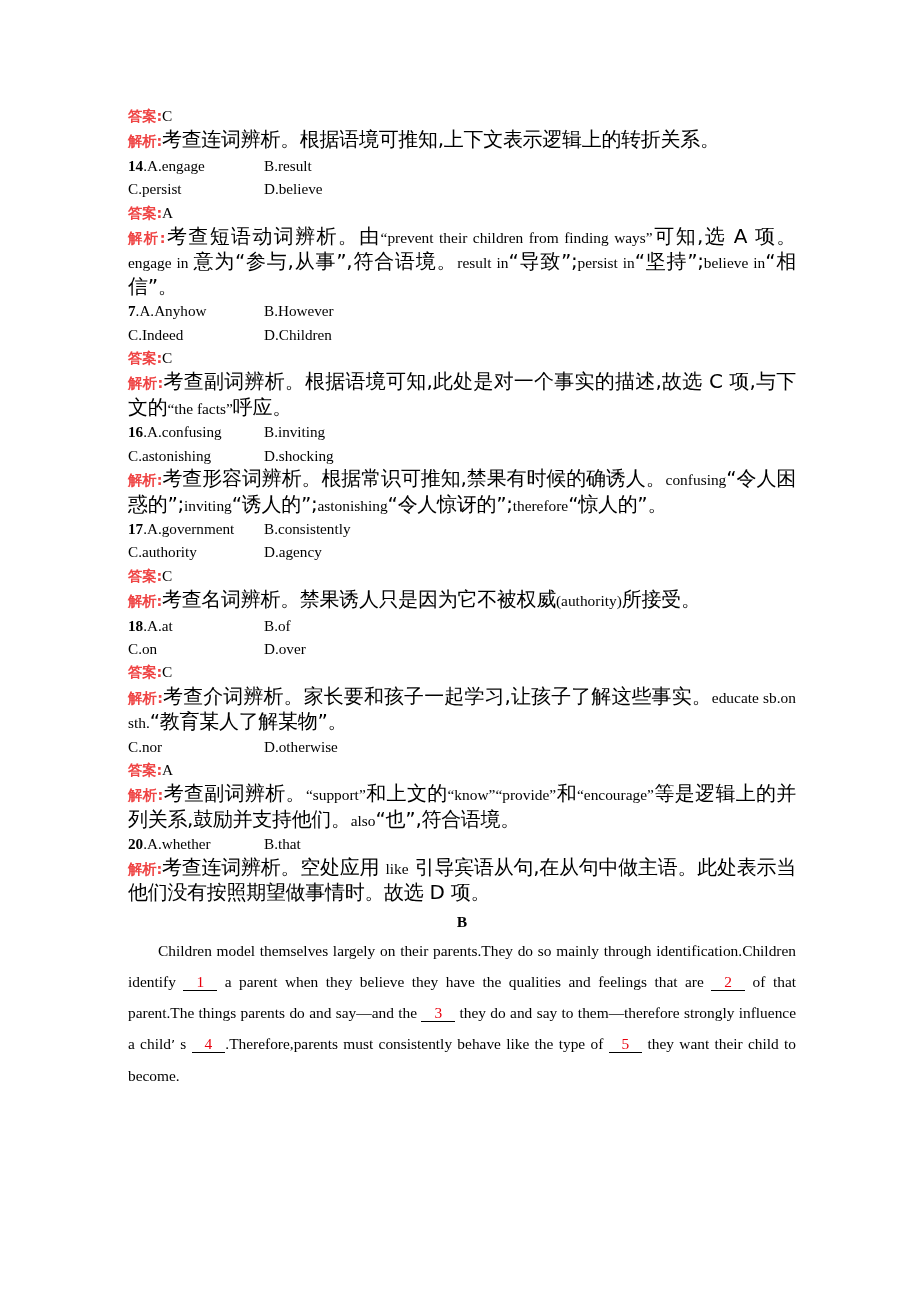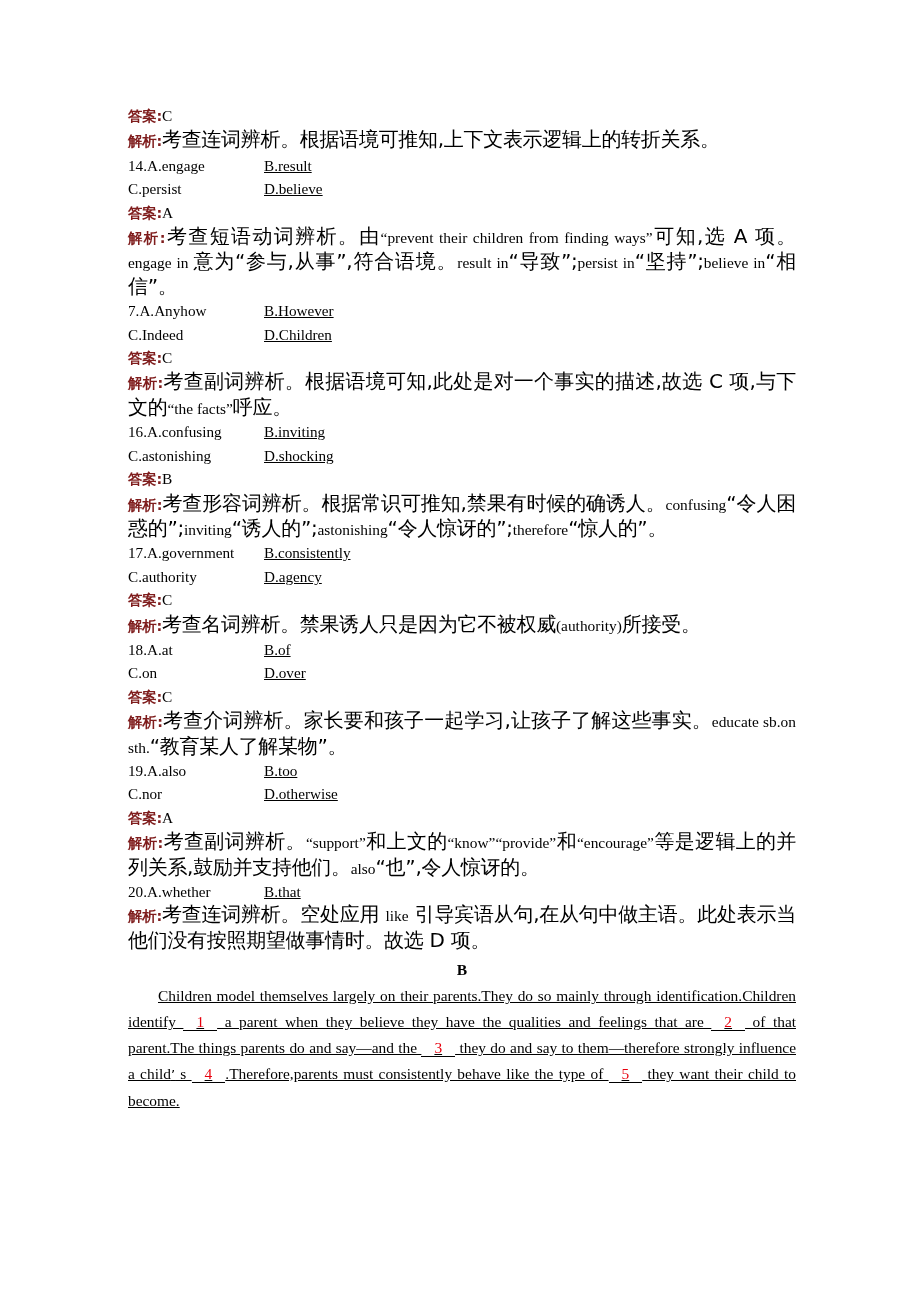--- a/index.html
+++ b/index.html
@@ -40,21 +40,21 @@
 
   .ans-line {
     line-height: 23.4px;
   }
 
   .exp-line {
     line-height: 23.4px;
   }
 
   .tag {
-    color: #7f1d1d;
+    color: #ef4444;
     font-weight: bold;
     font-family: "DejaVu Sans", "Liberation Sans", sans-serif;
     font-size: 14.4px;
     letter-spacing: -0.2px;
   }
 
   .zh {
     font-family: "DejaVu Sans", "Liberation Sans", sans-serif;
     font-size: 20px;
     letter-spacing: -0.3px;
@@ -81,42 +81,40 @@
   .opt-c {
     flex: 0 0 auto;
     min-width: 130px;
     padding-right: 6px;
     box-sizing: content-box;
   }
 
   .opt-b,
   .opt-d {
     flex: 0 0 auto;
-    text-decoration: underline;
   }
 
   .qnum {
-    font-weight: normal;
+    font-weight: bold;
   }
 
   
   .sec-title {
     text-align: center;
     font-weight: bold;
     font-size: 15.6px;
     line-height: 26px;
     margin: 4px 0 0 0;
   }
 
   .passage {
     margin: 0;
     text-align: justify;
-    line-height: 26px;
+    line-height: 31px;
     font-size: 15.4px;
-    text-decoration: underline;
   }
 
   .passage .indent {
     display: inline-block;
     width: 30px;
   }
 
   .blank {
     color: #e8000d;
     border-bottom: 1.4px solid #000000;
@@ -167,21 +165,20 @@
         </div>
         <div class="q-block">
           <div class="q-row">
             <span class="opt-a"><span class="qnum">16</span>.A.confusing</span>
             <span class="opt-b">B.inviting</span>
           </div>
           <div class="q-row">
             <span class="opt-c">C.astonishing</span>
             <span class="opt-d">D.shocking</span>
           </div>
-          <div class="ans-line"><span class="tag">答案</span><span class="tag">:</span><span class="en">B</span></div>
           <div class="exp-line"><span class="tag">解析</span><span class="tag">:</span><span class="zh">考查形容词辨析。根据常识可推知,禁果有时候的确诱人。</span><span class="en">confusing</span><span class="zh">“令人困惑的”;</span><span class="en">inviting</span><span class="zh">“诱人的”;</span><span class="en">astonishing</span><span class="zh">“令人惊讶的”;</span><span class="en">therefore</span><span class="zh">“惊人的”。</span></div>
         </div>
         <div class="q-block">
           <div class="q-row">
             <span class="opt-a"><span class="qnum">17</span>.A.government</span>
             <span class="opt-b">B.consistently</span>
           </div>
           <div class="q-row">
             <span class="opt-c">C.authority</span>
             <span class="opt-d">D.agency</span>
@@ -196,29 +193,25 @@
           </div>
           <div class="q-row">
             <span class="opt-c">C.on</span>
             <span class="opt-d">D.over</span>
           </div>
           <div class="ans-line"><span class="tag">答案</span><span class="tag">:</span><span class="en">C</span></div>
           <div class="exp-line"><span class="tag">解析</span><span class="tag">:</span><span class="zh">考查介词辨析。家长要和孩子一起学习,让孩子了解这些事实。</span><span class="en">educate sb.on sth.</span><span class="zh">“教育某人了解某物”。</span></div>
         </div>
         <div class="q-block">
           <div class="q-row">
-            <span class="opt-a"><span class="qnum">19</span>.A.also</span>
-            <span class="opt-b">B.too</span>
-          </div>
-          <div class="q-row">
             <span class="opt-c">C.nor</span>
             <span class="opt-d">D.otherwise</span>
           </div>
           <div class="ans-line"><span class="tag">答案</span><span class="tag">:</span><span class="en">A</span></div>
-          <div class="exp-line"><span class="tag">解析</span><span class="tag">:</span><span class="zh">考查副词辨析。</span><span class="en">“support”</span><span class="zh">和上文的</span><span class="en">“know”“provide”</span><span class="zh">和</span><span class="en">“encourage”</span><span class="zh">等是逻辑上的并列关系,鼓励并支持他们。</span><span class="en">also</span><span class="zh">“也”,令人惊讶的。</span></div>
+          <div class="exp-line"><span class="tag">解析</span><span class="tag">:</span><span class="zh">考查副词辨析。</span><span class="en">“support”</span><span class="zh">和上文的</span><span class="en">“know”“provide”</span><span class="zh">和</span><span class="en">“encourage”</span><span class="zh">等是逻辑上的并列关系,鼓励并支持他们。</span><span class="en">also</span><span class="zh">“也”,符合语境。</span></div>
         </div>
         <div class="q-block">
           <div class="q-row">
             <span class="opt-a"><span class="qnum">20</span>.A.whether</span>
             <span class="opt-b">B.that</span>
           </div>
           <div class="exp-line"><span class="tag">解析</span><span class="tag">:</span><span class="zh">考查连词辨析。空处应用 </span><span class="en">like</span><span class="zh"> 引导宾语从句,在从句中做主语。此处表示当他们没有按照期望做事情时。故选 D 项。</span></div>
         </div>
       </div>
 

